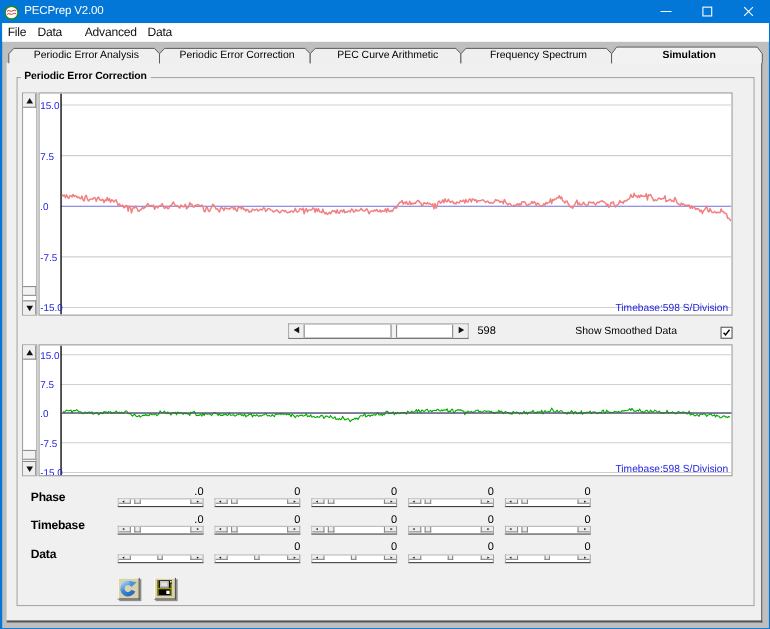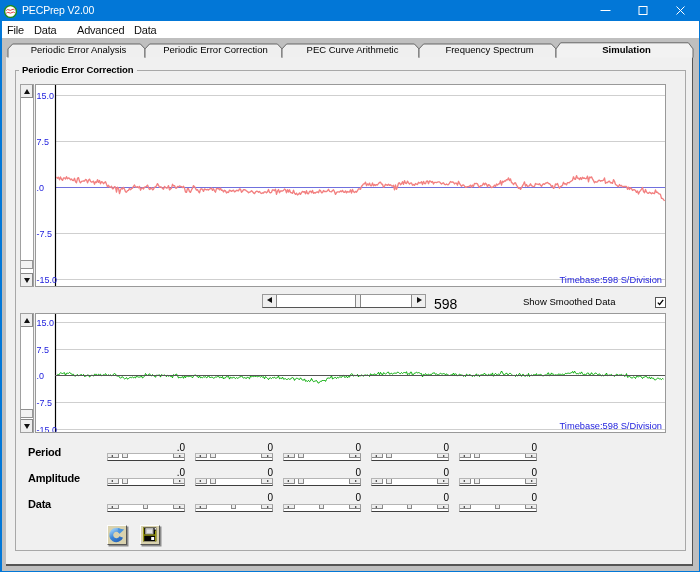--- a/index.html
+++ b/index.html
@@ -73,21 +73,21 @@
   </div>
 <div class="abs" style="left:262px;top:293.5px;width:164px;height:14px;background:#fff;border:1px solid #999;border-bottom:1.6px solid #555;">
 <div class="abs" style="left:0;top:0;width:14px;height:12px;background:#efefef;border-right:1px solid #888;">
       <div class="abs" style="left:4px;top:2.5px;width:0;height:0;border-top:3.5px solid transparent;border-bottom:3.5px solid transparent;border-right:5px solid #111;"></div>
     </div>
 <div class="abs" style="right:0;top:0;width:14px;height:12px;background:#efefef;border-left:1px solid #888;">
       <div class="abs" style="left:5px;top:2.5px;width:0;height:0;border-top:3.5px solid transparent;border-bottom:3.5px solid transparent;border-left:5px solid #111;"></div>
     </div>
 <div class="abs" style="left:92px;top:0;width:6px;height:12px;background:#f2f2f2;border-left:1px solid #888;border-right:1px solid #888;"></div>
 </div>
-<div class="abs" style="left:434px;top:295.5px;font-size:14px;color:#000;">598</div>
+<div class="abs" style="left:434px;top:295.5px;font-size:10px;color:#000;">598</div>
 <div class="abs" style="left:523px;top:296px;font-size:9.5px;color:#000;">Show Smoothed Data</div>
 <div class="abs" style="left:655px;top:297px;width:11px;height:11px;background:#fff;border:1px solid #555;">
     <svg width="9" height="9" style="position:absolute;left:0px;top:0px;">
       <path d="M1.8 4.6 L3.6 6.4 L7.2 1.8" fill="none" stroke="#000" stroke-width="1.3"></path>
     </svg>
   </div>
 <div style="position:absolute;left:20px;top:313px;width:14px;height:120px;background:#ffffff;border:1px solid #a0a0a0;box-sizing:border-box;">
     <div style="position:absolute;left:0;width:12px;height:13px;background:#efefef;border-right:1px solid #888;box-sizing:border-box;top:0;border-bottom:1px solid #888;">
       <div style="position:absolute;left:3px;top:4px;width:0;height:0;border-left:3.5px solid transparent;border-right:3.5px solid transparent;border-bottom:5px solid #111;"></div>
     </div>
@@ -109,21 +109,21 @@
       <text x="0.5" y="65.0" font-size="9px" fill="#2222dd" font-family="Liberation Sans, sans-serif">.0</text>
       <text x="0.5" y="92.0" font-size="9px" fill="#2222dd" font-family="Liberation Sans, sans-serif">-7.5</text>
       <text x="0.5" y="119.0" font-size="9px" fill="#2222dd" font-family="Liberation Sans, sans-serif">-15.0</text>
       <g transform="translate(-35.5,-314)">
         <polyline points="57.0,373.9 58.0,375.3 59.0,373.7 60.0,372.8 61.0,373.2 62.0,373.5 63.0,373.1 64.0,372.7 65.0,375.4 66.0,373.3 67.0,373.2 68.0,373.4 69.0,372.4 70.0,373.0 71.0,374.2 72.0,374.4 73.0,374.3 74.0,375.9 75.0,376.2 76.0,375.1 77.0,374.5 78.0,375.8 79.0,375.4 80.0,374.8 81.0,374.5 82.0,375.5 83.0,374.4 84.0,376.5 85.0,376.2 86.0,375.7 87.0,375.0 88.0,375.0 89.0,377.0 90.0,376.3 91.0,375.1 92.0,375.4 93.0,376.1 94.0,374.2 95.0,374.4 96.0,374.3 97.0,375.7 98.0,374.2 99.0,374.9 100.0,374.2 101.0,375.8 102.0,375.4 103.0,374.7 104.0,375.4 105.0,373.6 106.0,374.6 107.0,375.7 108.0,374.6 109.0,375.6 110.0,374.7 111.0,375.8 112.0,375.5 113.0,374.1 114.0,373.5 115.0,374.0 116.0,375.9 117.0,376.1 118.0,375.8 119.0,377.3 120.0,378.3 121.0,377.1 122.0,376.7 123.0,378.0 124.0,378.9 125.0,378.5 126.0,377.6 127.0,379.2 128.0,378.5 129.0,377.7 130.0,377.4 131.0,377.7 132.0,376.8 133.0,377.9 134.0,377.3 135.0,378.0 136.0,376.0 137.0,376.7 138.0,377.1 139.0,377.1 140.0,377.0 141.0,376.0 142.0,378.0 143.0,377.2 144.0,376.3 145.0,373.5 146.0,374.6 147.0,375.4 148.0,374.7 149.0,373.7 150.0,375.4 151.0,376.0 152.0,374.5 153.0,375.7 154.0,376.1 155.0,377.3 156.0,375.1 157.0,375.3 158.0,375.2 159.0,374.8 160.0,377.1 161.0,374.6 162.0,375.3 163.0,375.4 164.0,375.0 165.0,375.6 166.0,376.7 167.0,375.3 168.0,376.2 169.0,375.7 170.0,376.4 171.0,376.2 172.0,377.8 173.0,374.6 174.0,375.4 175.0,374.5 176.0,374.0 177.0,375.6 178.0,378.0 179.0,377.5 180.0,377.6 181.0,377.4 182.0,376.6 183.0,378.3 184.0,375.8 185.0,377.8 186.0,375.7 187.0,376.3 188.0,376.6 189.0,376.4 190.0,376.3 191.0,376.7 192.0,377.8 193.0,376.1 194.0,375.1 195.0,375.1 196.0,375.9 197.0,376.4 198.0,377.8 199.0,375.9 200.0,377.8 201.0,377.4 202.0,377.7 203.0,376.8 204.0,377.1 205.0,376.6 206.0,377.8 207.0,377.3 208.0,375.3 209.0,377.4 210.0,377.5 211.0,377.2 212.0,377.2 213.0,378.3 214.0,377.7 215.0,377.0 216.0,377.1 217.0,376.6 218.0,376.1 219.0,377.8 220.0,377.0 221.0,378.0 222.0,376.4 223.0,379.0 224.0,377.9 225.0,377.9 226.0,376.3 227.0,376.8 228.0,376.2 229.0,379.1 230.0,377.2 231.0,377.8 232.0,378.1 233.0,376.9 234.0,377.9 235.0,378.6 236.0,377.6 237.0,378.3 238.0,377.8 239.0,377.1 240.0,377.0 241.0,375.6 242.0,377.1 243.0,378.2 244.0,377.6 245.0,378.1 246.0,378.4 247.0,376.9 248.0,378.0 249.0,378.8 250.0,376.0 251.0,376.7 252.0,376.3 253.0,376.6 254.0,375.9 255.0,377.0 256.0,375.9 257.0,376.7 258.0,376.4 259.0,376.2 260.0,377.1 261.0,376.5 262.0,377.1 263.0,376.7 264.0,378.8 265.0,376.6 266.0,377.4 267.0,378.4 268.0,379.6 269.0,378.0 270.0,377.8 271.0,378.6 272.0,377.5 273.0,377.8 274.0,377.2 275.0,378.3 276.0,378.0 277.0,377.6 278.0,376.0 279.0,378.8 280.0,378.2 281.0,378.6 282.0,377.1 283.0,379.2 284.0,378.9 285.0,378.7 286.0,379.5 287.0,379.3 288.0,378.6 289.0,379.3 290.0,379.2 291.0,377.9 292.0,377.6 293.0,378.1 294.0,380.4 295.0,379.1 296.0,378.1 297.0,378.4 298.0,379.0 299.0,379.5 300.0,377.8 301.0,379.1 302.0,380.2 303.0,380.2 304.0,378.9 305.0,381.3 306.0,380.8 307.0,381.5 308.0,380.3 309.0,381.6 310.0,380.9 311.0,378.4 312.0,380.4 313.0,381.7 314.0,381.3 315.0,380.9 316.0,380.5 317.0,382.0 318.0,383.3 319.0,382.0 320.0,381.4 321.0,381.4 322.0,380.0 323.0,381.0 324.0,380.0 325.0,381.4 326.0,379.5 327.0,378.0 328.0,378.0 329.0,378.2 330.0,377.7 331.0,375.7 332.0,379.0 333.0,378.4 334.0,377.7 335.0,377.4 336.0,378.6 337.0,377.3 338.0,377.8 339.0,377.0 340.0,377.0 341.0,377.4 342.0,375.9 343.0,375.3 344.0,377.3 345.0,377.3 346.0,376.2 347.0,377.9 348.0,376.5 349.0,377.1 350.0,374.6 351.0,373.8 352.0,374.2 353.0,376.2 354.0,375.4 355.0,375.6 356.0,375.6 357.0,374.4 358.0,377.0 359.0,375.2 360.0,376.2 361.0,374.8 362.0,375.6 363.0,376.1 364.0,375.2 365.0,375.0 366.0,375.3 367.0,374.9 368.0,375.5 369.0,376.5 370.0,373.8 371.0,374.5 372.0,374.8 373.0,374.9 374.0,373.7 375.0,375.0 376.0,374.6 377.0,373.7 378.0,372.3 379.0,374.8 380.0,372.3 381.0,374.0 382.0,375.0 383.0,372.7 384.0,373.2 385.0,374.2 386.0,373.4 387.0,372.3 388.0,372.1 389.0,374.2 390.0,373.7 391.0,373.1 392.0,374.3 393.0,373.4 394.0,373.1 395.0,373.2 396.0,373.3 397.0,372.1 398.0,372.4 399.0,373.4 400.0,373.7 401.0,372.5 402.0,373.5 403.0,372.7 404.0,372.5 405.0,373.0 406.0,371.7 407.0,374.7 408.0,373.7 409.0,374.3 410.0,372.1 411.0,372.2 412.0,375.4 413.0,374.4 414.0,373.1 415.0,372.9 416.0,372.3 417.0,372.9 418.0,372.6 419.0,372.9 420.0,373.6 421.0,373.6 422.0,377.0 423.0,374.4 424.0,375.2 425.0,373.6 426.0,374.5 427.0,374.8 428.0,374.0 429.0,375.1 430.0,374.4 431.0,374.5 432.0,373.2 433.0,373.0 434.0,372.8 435.0,374.4 436.0,373.9 437.0,374.6 438.0,374.7 439.0,374.0 440.0,373.3 441.0,373.9 442.0,374.0 443.0,373.6 444.0,373.7 445.0,374.9 446.0,373.7 447.0,375.1 448.0,374.9 449.0,375.9 450.0,374.9 451.0,374.8 452.0,375.0 453.0,373.0 454.0,374.9 455.0,373.7 456.0,374.4 457.0,376.1 458.0,375.1 459.0,374.1 460.0,374.7 461.0,375.0 462.0,375.0 463.0,376.4 464.0,375.5 465.0,376.6 466.0,374.1 467.0,375.0 468.0,375.3 469.0,374.5 470.0,374.8 471.0,375.8 472.0,376.5 473.0,375.4 474.0,376.3 475.0,375.0 476.0,373.8 477.0,376.1 478.0,374.7 479.0,376.6 480.0,374.9 481.0,374.8 482.0,374.7 483.0,374.4 484.0,373.1 485.0,374.7 486.0,374.9 487.0,375.7 488.0,374.2 489.0,375.0 490.0,374.3 491.0,374.9 492.0,372.9 493.0,376.3 494.0,374.5 495.0,373.3 496.0,374.5 497.0,374.8 498.0,374.1 499.0,374.6 500.0,373.3 501.0,371.0 502.0,372.5 503.0,374.5 504.0,374.6 505.0,374.1 506.0,372.9 507.0,374.5 508.0,374.5 509.0,373.4 510.0,373.4 511.0,374.4 512.0,375.3 513.0,375.5 514.0,375.3 515.0,376.5 516.0,374.5 517.0,376.0 518.0,375.1 519.0,373.3 520.0,374.5 521.0,376.4 522.0,374.4 523.0,374.4 524.0,376.1 525.0,376.1 526.0,375.2 527.0,376.1 528.0,373.4 529.0,376.6 530.0,375.5 531.0,375.0 532.0,375.6 533.0,374.7 534.0,374.8 535.0,375.0 536.0,373.6 537.0,376.0 538.0,374.7 539.0,374.8 540.0,374.4 541.0,374.7 542.0,375.9 543.0,376.0 544.0,375.0 545.0,374.9 546.0,375.6 547.0,373.3 548.0,372.8 549.0,375.8 550.0,375.2 551.0,372.9 552.0,374.2 553.0,374.3 554.0,375.2 555.0,374.8 556.0,375.0 557.0,375.2 558.0,373.9 559.0,374.3 560.0,374.3 561.0,374.8 562.0,373.9 563.0,375.0 564.0,374.5 565.0,373.3 566.0,373.6 567.0,373.3 568.0,373.2 569.0,373.4 570.0,373.1 571.0,372.7 572.0,371.5 573.0,373.2 574.0,371.1 575.0,372.6 576.0,373.9 577.0,373.6 578.0,373.8 579.0,373.0 580.0,373.7 581.0,371.9 582.0,373.7 583.0,374.9 584.0,374.1 585.0,375.3 586.0,373.9 587.0,372.9 588.0,373.2 589.0,375.1 590.0,374.6 591.0,372.7 592.0,374.2 593.0,374.6 594.0,374.0 595.0,372.9 596.0,373.5 597.0,374.5 598.0,374.4 599.0,373.8 600.0,375.2 601.0,375.8 602.0,375.0 603.0,375.8 604.0,375.3 605.0,375.0 606.0,373.0 607.0,375.7 608.0,375.3 609.0,375.0 610.0,375.0 611.0,374.4 612.0,375.5 613.0,375.6 614.0,376.3 615.0,375.4 616.0,374.2 617.0,374.5 618.0,375.3 619.0,374.9 620.0,374.9 621.0,374.4 622.0,375.3 623.0,375.0 624.0,376.4 625.0,375.9 626.0,373.6 627.0,377.3 628.0,376.8 629.0,376.4 630.0,377.0 631.0,378.1 632.0,377.8 633.0,376.9 634.0,377.3 635.0,378.5 636.0,376.4 637.0,376.6 638.0,376.8 639.0,376.2 640.0,376.4 641.0,376.9 642.0,378.5 643.0,377.2 644.0,377.0 645.0,376.5 646.0,376.4 647.0,377.9 648.0,377.9 649.0,377.0 650.0,379.0 651.0,377.4 652.0,378.2 653.0,378.2 654.0,379.8 655.0,379.8 656.0,379.1 657.0,378.2 658.0,378.1 659.0,379.1 660.0,378.8 661.0,379.6 662.0,378.5 663.0,379.1" fill="none" stroke="#00aa00" stroke-width="1.0" stroke-linejoin="round"></polyline>
       </g>
       <text x="626" y="115" text-anchor="end" font-size="9.3px" fill="#2222dd" font-family="Liberation Sans, sans-serif">Timebase:598 S/Division</text>
     </svg>
   </div>
 <div class="abs" style="left:54.5px;top:375px;width:610px;height:1px;background:#555;"></div>
-<div class="abs" style="left:28px;top:446px;font-size:11px;font-weight:bold;letter-spacing:-0.2px;color:#000;">Period</div>
+<div class="abs" style="left:28px;top:446px;font-size:11px;font-weight:bold;letter-spacing:-0.2px;color:#000;">Phase</div>
 <div class="abs" style="left:106.5px;top:441.5px;width:78.5px;font-size:10px;text-align:right;color:#000;">.0</div>
 <div style="position:absolute;left:106.5px;top:452.5px;width:78.5px;height:8px;background:#fff;border-top:1px solid #b5b5b5;border-left:1px solid #b5b5b5;border-right:1px solid #999;border-bottom:1.4px solid #3e3e3e;box-sizing:border-box;">
     <div style="position:absolute;top:0;width:11px;height:4.8px;background:#eeeeee;border-bottom:1px solid #888;box-sizing:border-box;left:0;border-right:1px solid #888;">
       <div style="position:absolute;left:3.5px;top:1px;width:0;height:0;border-top:1.5px solid transparent;border-bottom:1.5px solid transparent;border-right:2.3px solid #222;"></div>
     </div>
     <div style="position:absolute;top:0;width:11px;height:4.8px;background:#eeeeee;border-bottom:1px solid #888;box-sizing:border-box;right:0;border-left:1px solid #888;">
       <div style="position:absolute;left:4.5px;top:1px;width:0;height:0;border-top:1.5px solid transparent;border-bottom:1.5px solid transparent;border-left:2.3px solid #222;"></div>
     </div>
     <div style="position:absolute;left:14.5px;top:0;width:5.5px;height:4.8px;background:#eeeeee;border-left:1px solid #888;border-right:1px solid #888;border-bottom:1px solid #888;box-sizing:border-box;"></div>
   </div>
@@ -160,21 +160,21 @@
 <div class="abs" style="left:458.5px;top:441.5px;width:78.5px;font-size:10px;text-align:right;color:#000;">0</div>
 <div style="position:absolute;left:458.5px;top:452.5px;width:78.5px;height:8px;background:#fff;border-top:1px solid #b5b5b5;border-left:1px solid #b5b5b5;border-right:1px solid #999;border-bottom:1.4px solid #3e3e3e;box-sizing:border-box;">
     <div style="position:absolute;top:0;width:11px;height:4.8px;background:#eeeeee;border-bottom:1px solid #888;box-sizing:border-box;left:0;border-right:1px solid #888;">
       <div style="position:absolute;left:3.5px;top:1px;width:0;height:0;border-top:1.5px solid transparent;border-bottom:1.5px solid transparent;border-right:2.3px solid #222;"></div>
     </div>
     <div style="position:absolute;top:0;width:11px;height:4.8px;background:#eeeeee;border-bottom:1px solid #888;box-sizing:border-box;right:0;border-left:1px solid #888;">
       <div style="position:absolute;left:4.5px;top:1px;width:0;height:0;border-top:1.5px solid transparent;border-bottom:1.5px solid transparent;border-left:2.3px solid #222;"></div>
     </div>
     <div style="position:absolute;left:14.5px;top:0;width:5.5px;height:4.8px;background:#eeeeee;border-left:1px solid #888;border-right:1px solid #888;border-bottom:1px solid #888;box-sizing:border-box;"></div>
   </div>
-<div class="abs" style="left:28px;top:471.5px;font-size:11px;font-weight:bold;letter-spacing:-0.2px;color:#000;">Amplitude</div>
+<div class="abs" style="left:28px;top:471.5px;font-size:11px;font-weight:bold;letter-spacing:-0.2px;color:#000;">Timebase</div>
 <div class="abs" style="left:106.5px;top:466.5px;width:78.5px;font-size:10px;text-align:right;color:#000;">.0</div>
 <div style="position:absolute;left:106.5px;top:478px;width:78.5px;height:8px;background:#fff;border-top:1px solid #b5b5b5;border-left:1px solid #b5b5b5;border-right:1px solid #999;border-bottom:1.4px solid #3e3e3e;box-sizing:border-box;">
     <div style="position:absolute;top:0;width:11px;height:4.8px;background:#eeeeee;border-bottom:1px solid #888;box-sizing:border-box;left:0;border-right:1px solid #888;">
       <div style="position:absolute;left:3.5px;top:1px;width:0;height:0;border-top:1.5px solid transparent;border-bottom:1.5px solid transparent;border-right:2.3px solid #222;"></div>
     </div>
     <div style="position:absolute;top:0;width:11px;height:4.8px;background:#eeeeee;border-bottom:1px solid #888;box-sizing:border-box;right:0;border-left:1px solid #888;">
       <div style="position:absolute;left:4.5px;top:1px;width:0;height:0;border-top:1.5px solid transparent;border-bottom:1.5px solid transparent;border-left:2.3px solid #222;"></div>
     </div>
     <div style="position:absolute;left:14.5px;top:0;width:5.5px;height:4.8px;background:#eeeeee;border-left:1px solid #888;border-right:1px solid #888;border-bottom:1px solid #888;box-sizing:border-box;"></div>
   </div>

